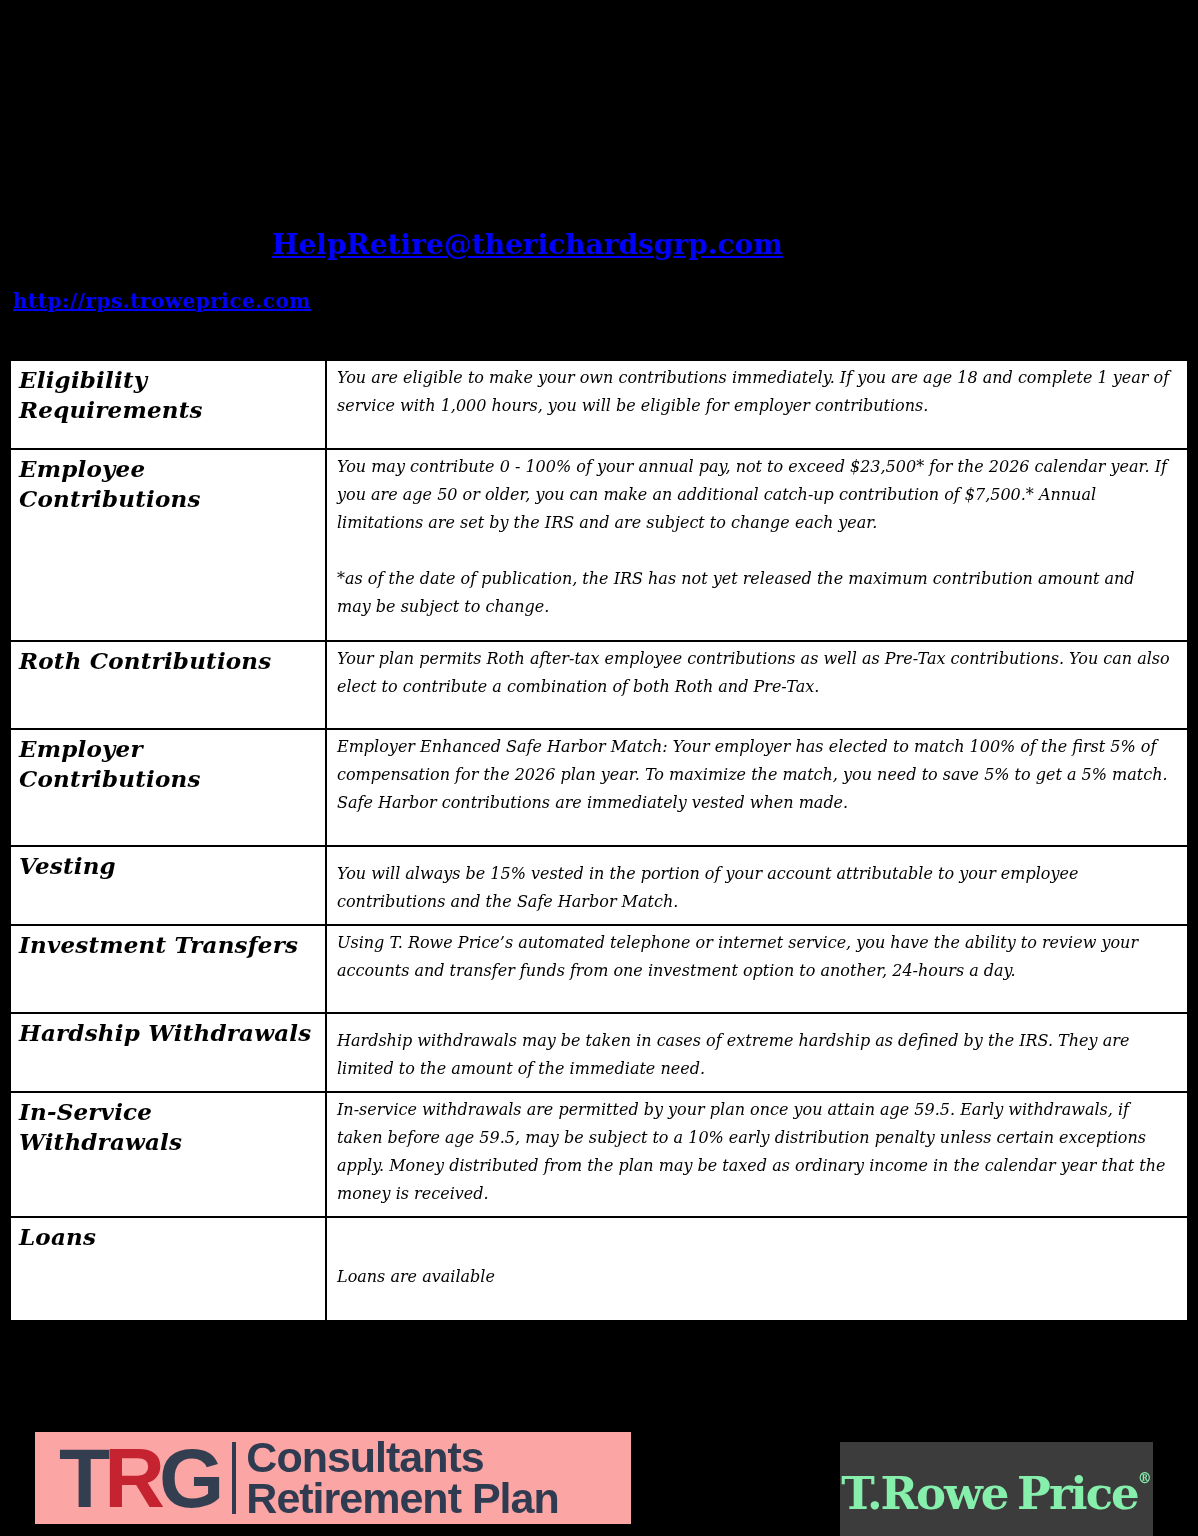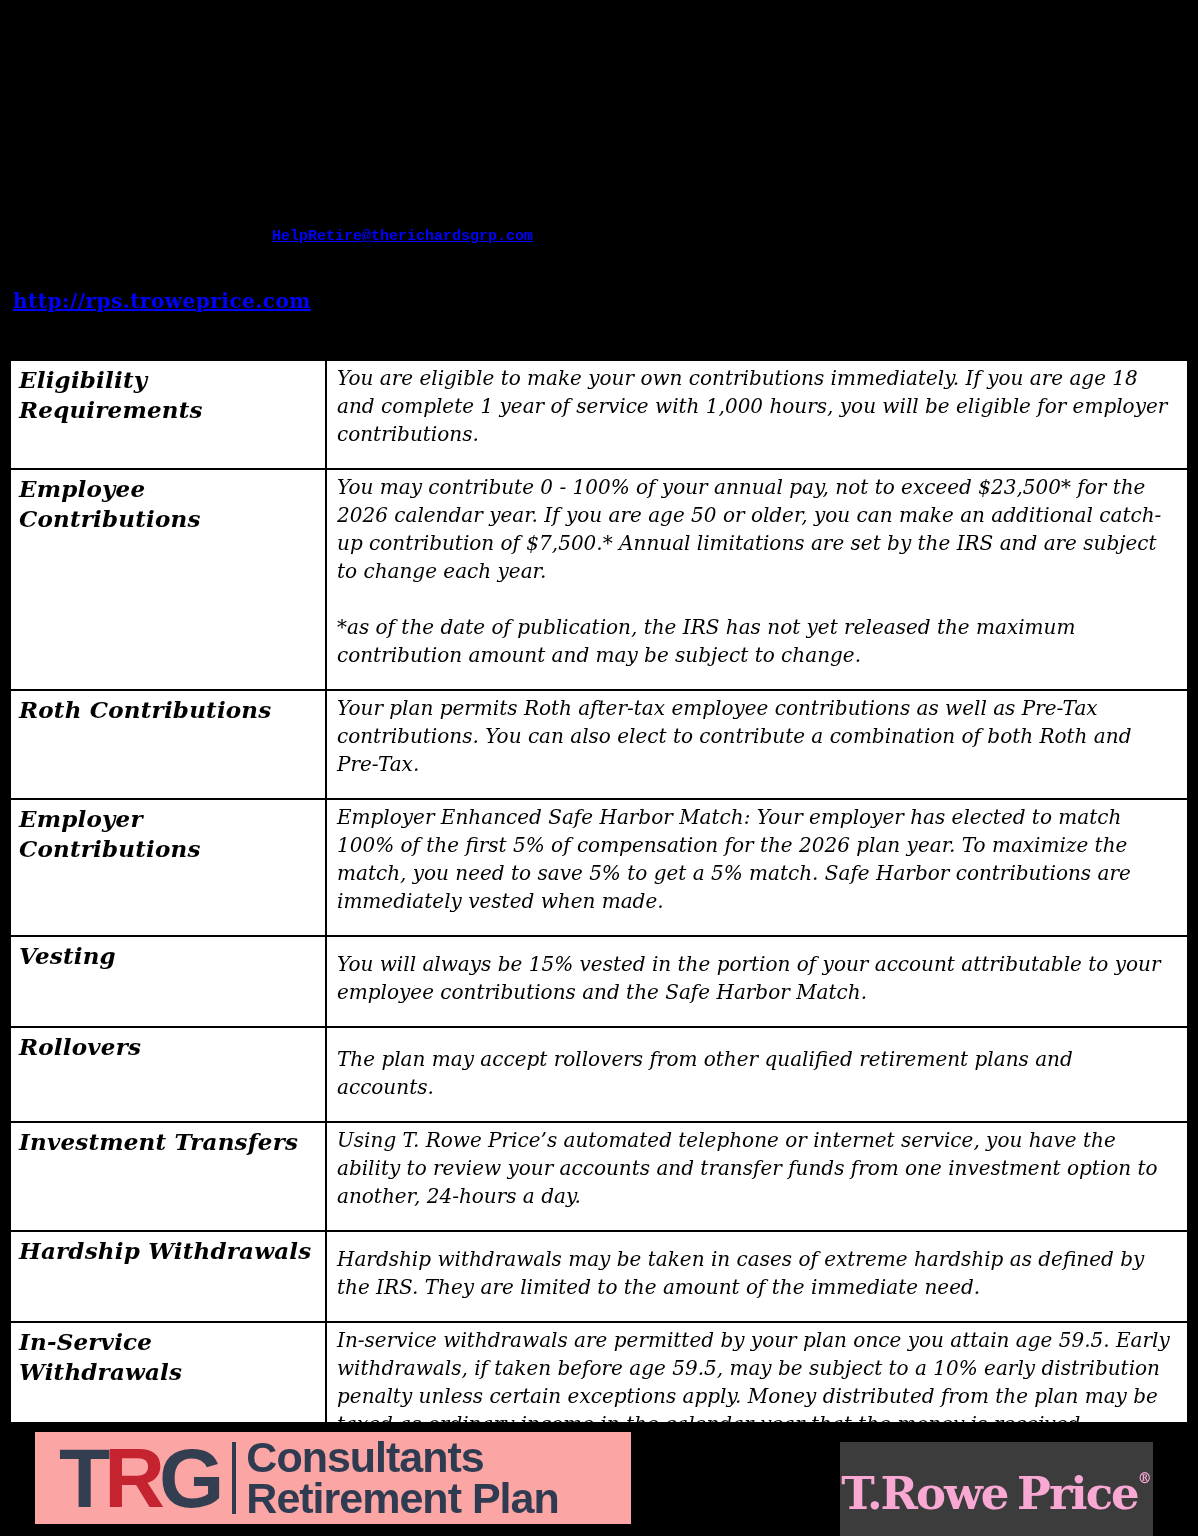--- a/index.html
+++ b/index.html
@@ -13,21 +13,21 @@
 
   
   .top-region { position: relative; height: 358px; }
   .doc-link {
     position: absolute;
     color: #0000FF;
     font-weight: bold;
     text-decoration: underline;
     white-space: nowrap;
   }
-  .link-email { left: 272px; top: 228px; font-size: 15px; font-family: Liberation Mono, monospace; }
+  .link-email { left: 272px; top: 228px; font-size: 28px; }
   .link-site  { left: 13px;  top: 289px; font-size: 20px; letter-spacing: 0.5px; }
 
   
   table.plan-table {
     border-collapse: collapse;
     margin-left: 8px;
     width: 1182px;
     background: #ffffff;
     border: 3px solid #000000;
     table-layout: fixed;
@@ -40,23 +40,23 @@
   }
   .plan-table th {
     width: 296px;
     font-size: 23px;
     font-weight: bold;
     padding: 4px 10px 4px 8px;
     line-height: 30px;
     letter-spacing: 0.2px;
   }
   .plan-table td {
-    font-size: 20px;
+    font-size: 16px;
     line-height: 28px;
-    padding: 3px 14px 20px 10px;
+    padding: 3px 14px 8px 10px;
   }
   .plan-table td p { margin: 0; }
   .plan-table td p + p { margin-top: 28px; }
 
   tr.r-eligibility  { height: 89px; }
   tr.r-enrollment   { height: 68px; }
   tr.r-employee     { height: 192px; }
   tr.r-roth         { height: 88px; }
   tr.r-employer     { height: 117px; }
   tr.r-vesting      { height: 68px; }
@@ -98,21 +98,21 @@
     font-size: 43px; line-height: 41px;
     letter-spacing: -1px; white-space: nowrap;
   }
 
   .trp-logo-box {
     position: absolute; left: 840px; top: 20px; bottom: 0;
     width: 313px; background: #3C3C3C;
     display: flex; align-items: center; justify-content: center;
   }
   .trp-text {
-    color: #f9a8d4;
+    color: #86efac;
     font-family: "DejaVu Serif", serif;
     font-weight: bold;
     font-size: 45px; line-height: 45px;
     letter-spacing: -2px; word-spacing: -4px;
     white-space: nowrap;
     margin-top: -6px;
   }
   .trp-reg { font-size: 14px; vertical-align: 26px; letter-spacing: 0; }
 </style>
 </head>
@@ -147,26 +147,20 @@
     <tr class="r-employer">
       <th>Employer Contributions</th>
       <td>
           <p>Employer Enhanced Safe Harbor Match: Your employer has elected to match 100% of the first 5% of compensation for the 2026 plan year. To maximize the match, you need to save 5% to get a 5% match. Safe Harbor contributions are immediately vested when made.</p>
         </td>
     </tr>
     <tr class="r-vesting">
       <th>Vesting</th>
       <td class="pad-top-sm">
           <p>You will always be 15% vested in the portion of your account attributable to your employee contributions and the Safe Harbor Match.</p>
-        </td>
-    </tr>
-    <tr class="r-rollovers">
-      <th>Rollovers</th>
-      <td class="pad-top-md">
-          <p>The plan may accept rollovers from other qualified retirement plans and accounts.</p>
         </td>
     </tr>
     <tr class="r-invest">
       <th>Investment Transfers</th>
       <td>
           <p>Using T. Rowe Price’s automated telephone or internet service, you have the ability to review your accounts and transfer funds from one investment option to another, 24-hours a day.</p>
         </td>
     </tr>
     <tr class="r-hardship">
       <th>Hardship Withdrawals</th>

